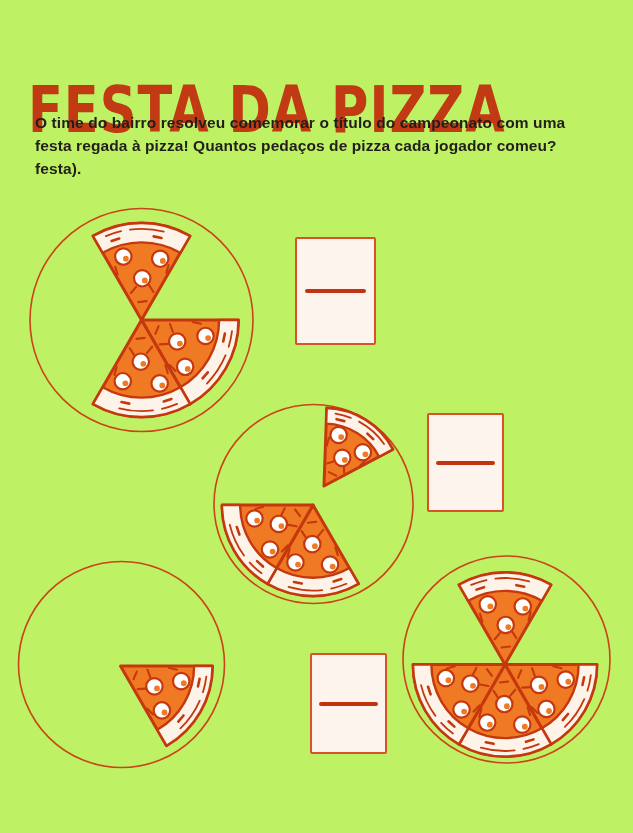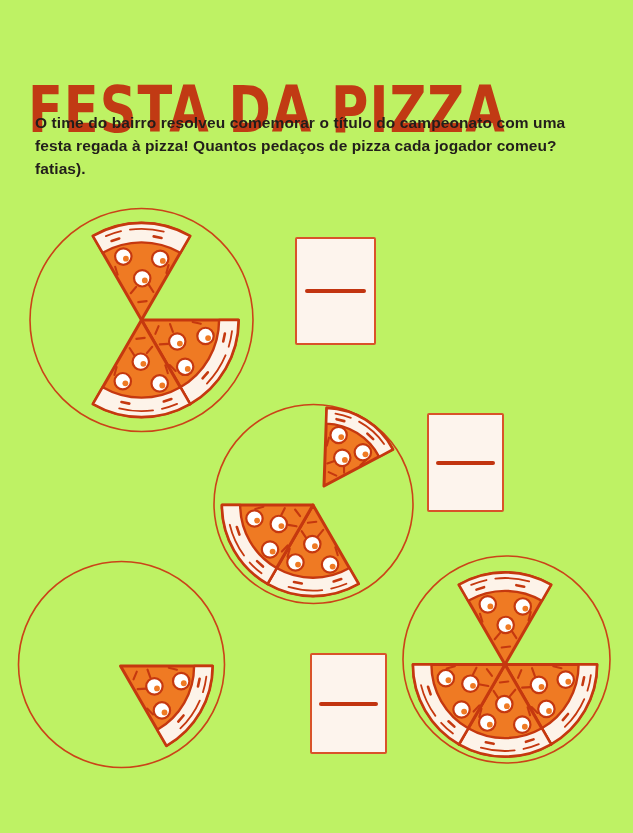--- a/index.html
+++ b/index.html
@@ -31,21 +31,21 @@
 </head>
 <body>
 
 <div class="page">
 
   <h1 class="title">FESTA DA PIZZA</h1>
 
   <div class="intro">
     <div>O time do bairro resolveu comemorar o título do campeonato com uma</div>
     <div>festa regada à pizza! Quantos pedaços de pizza cada jogador comeu?</div>
-    <div>fatias).</div>
+    <div>festa).</div>
   </div>
 
   <svg id="pizza-canvas" class="canvas" width="633" height="833" viewBox="0 0 633 833">
       <g>
         <circle cx="141.5" cy="320" r="111.5" fill="none" stroke="#cb4318" stroke-width="1.6"></circle>
         <path d="M141.5 320 L92.99999999999996 235.99553583290947 A97 97 0 0 1 190 235.99553583290947 Z" fill="#ef7a23" stroke="#c5380f" stroke-width="3" stroke-linejoin="round"></path>
         <path d="M102.69999999999996 252.79642866632759 L92.99999999999996 235.99553583290947 A97 97 0 0 1 190 235.99553583290947 L180.3 252.79642866632756 A77.60000000000001 77.60000000000001 0 0 0 102.69999999999996 252.79642866632759 Z" fill="#fdf3e9" stroke="#c5380f" stroke-width="2.4" stroke-linejoin="round"></path>
         <path d="M105.87313570434802 236.0683674622065 A91.17999999999999 91.17999999999999 0 0 1 177.12686429565196 236.06836746220648" fill="none" stroke="#c5380f" stroke-width="1.8" stroke-dasharray="16 9 34 120" stroke-linecap="round"></path>
         <line x1="111.61782977951756" y1="240.9764085673518" x2="119.2262819098788" y2="238.5042726123522" stroke="#c5380f" stroke-width="2.6" stroke-linecap="round"></line>
         <line x1="153.675862386036" y1="236.39724600734547" x2="161.5288798536173" y2="237.9237179703578" stroke="#c5380f" stroke-width="2.6" stroke-linecap="round"></line>

